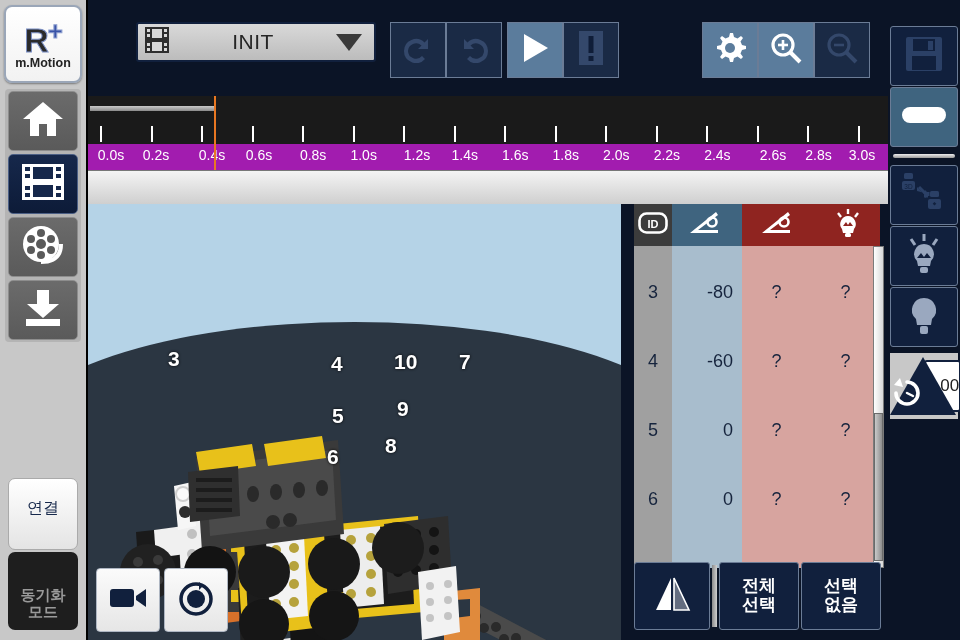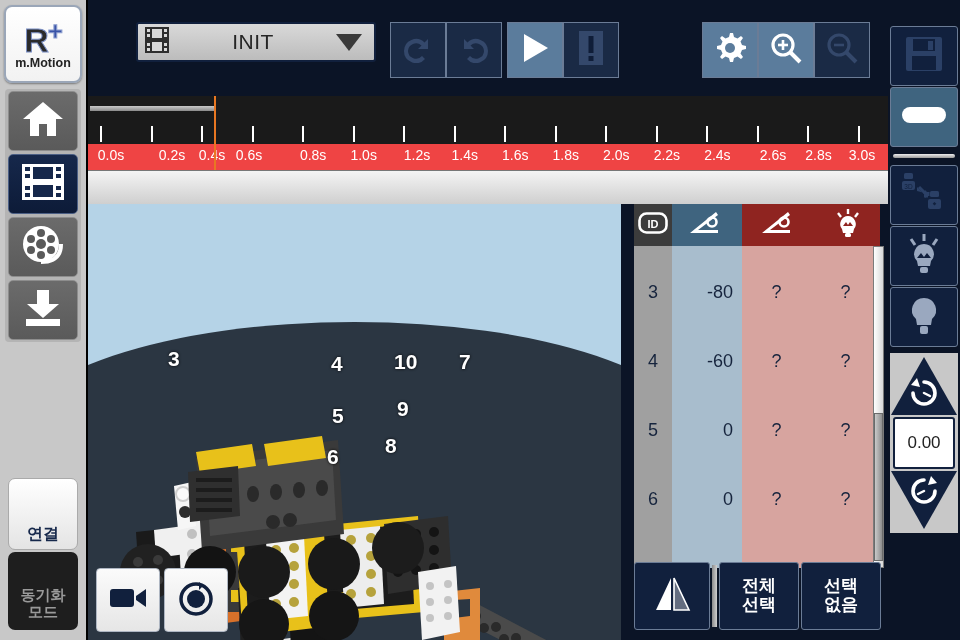--- a/index.html
+++ b/index.html
@@ -59,22 +59,22 @@
   .navbtn.active {
     background: linear-gradient(#16284b,#0d1b38);
     border: 1px solid #4b5f85;
   }
   .spacer-gray { flex: 1; }
   .connect-btn {
     width: 70px; height: 72px; margin-top: 8px;
     background: linear-gradient(#ffffff,#e4e4e4);
     border: 1px solid #aaa; border-radius: 7px;
     display: flex; align-items: flex-end; justify-content: center;
-    padding-bottom: 4px;
-    font-size: 16px; font-weight: bold; color: #16284b;
+    padding-bottom: 30px;
+    font-size: 16px; font-weight: normal; color: #16284b;
   }
   .sync-btn {
     width: 70px; height: 78px; margin-top: 2px; margin-bottom: 10px;
     background: #1e1e1e; border-radius: 7px;
     display: flex; align-items: flex-end; justify-content: center;
     padding-bottom: 10px;
     font-size: 15px; font-weight: bold; color: #9a9a9a;
     text-align: center; line-height: 1.1;
   }
 
@@ -145,21 +145,21 @@
   .tl-bar {
     position: absolute; left: 2px; top: 2px; height: 5px;
     background: linear-gradient(#c9c9c9,#8a8a8a);
   }
   .tl-ticks { position: absolute; left: 0; top: 30px; width: 800px; height: 18px; }
   .tl-tick {
     position: absolute; top: 0; width: 2px; height: 16px; background: #ffffff;
   }
   .tl-labels {
     position: absolute; left: 0; top: 48px; width: 852px; height: 26px;
-    background: #ef4444;
+    background: #a21caf;
   }
   .tl-label {
     position: absolute; top: 3px; font-size: 14px; color: #ffffff;
     transform: translateX(-50%); white-space: nowrap;
   }
   .playhead {
     position: absolute; top: 0; width: 2px; height: 74px;
     background: #e87722; z-index: 5;
   }
   .tl-scroll {
@@ -269,21 +269,21 @@
     background: #11203d; margin-bottom: 1px;
   }
   .rr-btn.lit { background: #3f647f; }
   .rr-divider {
     width: 62px; height: 4px; margin: 7px auto;
     background: linear-gradient(#eee,#9a9a9a); border-radius: 2px;
   }
   .rot-wrap {
     width: 68px; margin-left: 2px; margin-top: 6px;
     background: #c8c8c8; padding: 4px 0;
-    display: flex; flex-direction: column; align-items: center;
+    display: flex; flex-direction: row; align-items: center;
   }
   .tri-up, .tri-down {
     width: 66px; height: 58px; position: relative;
     display: flex; align-items: center; justify-content: center;
   }
   .tri-up::before {
     content: ''; position: absolute; left: 0; top: 0;
     border-left: 33px solid transparent; border-right: 33px solid transparent;
     border-bottom: 58px solid #11203d;
   }
@@ -493,23 +493,23 @@
         <div class="tl-tick" style="left: 466.8px;"></div>
         <div class="tl-tick" style="left: 517.333px;"></div>
         <div class="tl-tick" style="left: 567.867px;"></div>
         <div class="tl-tick" style="left: 618.4px;"></div>
         <div class="tl-tick" style="left: 668.933px;"></div>
         <div class="tl-tick" style="left: 719.467px;"></div>
         <div class="tl-tick" style="left: 770px;"></div>
       </div>
     <div class="tl-labels" id="tl-labels">
         <div class="tl-label" style="left: 23px;">0.0s</div>
-        <div class="tl-label" style="left: 84px;">0.2s</div>
+        <div class="tl-label" style="left: 68px;">0.2s</div>
         <div class="tl-label" style="left: 124.067px;">0.4s</div>
-        <div class="tl-label" style="left: 161px;">0.6s</div>
+        <div class="tl-label" style="left: 171px;">0.6s</div>
         <div class="tl-label" style="left: 225.133px;">0.8s</div>
         <div class="tl-label" style="left: 275.667px;">1.0s</div>
         <div class="tl-label" style="left: 329px;">1.2s</div>
         <div class="tl-label" style="left: 376.733px;">1.4s</div>
         <div class="tl-label" style="left: 427.267px;">1.6s</div>
         <div class="tl-label" style="left: 477.8px;">1.8s</div>
         <div class="tl-label" style="left: 528.333px;">2.0s</div>
         <div class="tl-label" style="left: 578.867px;">2.2s</div>
         <div class="tl-label" style="left: 629.4px;">2.4s</div>
         <div class="tl-label" style="left: 685px;">2.6s</div>

